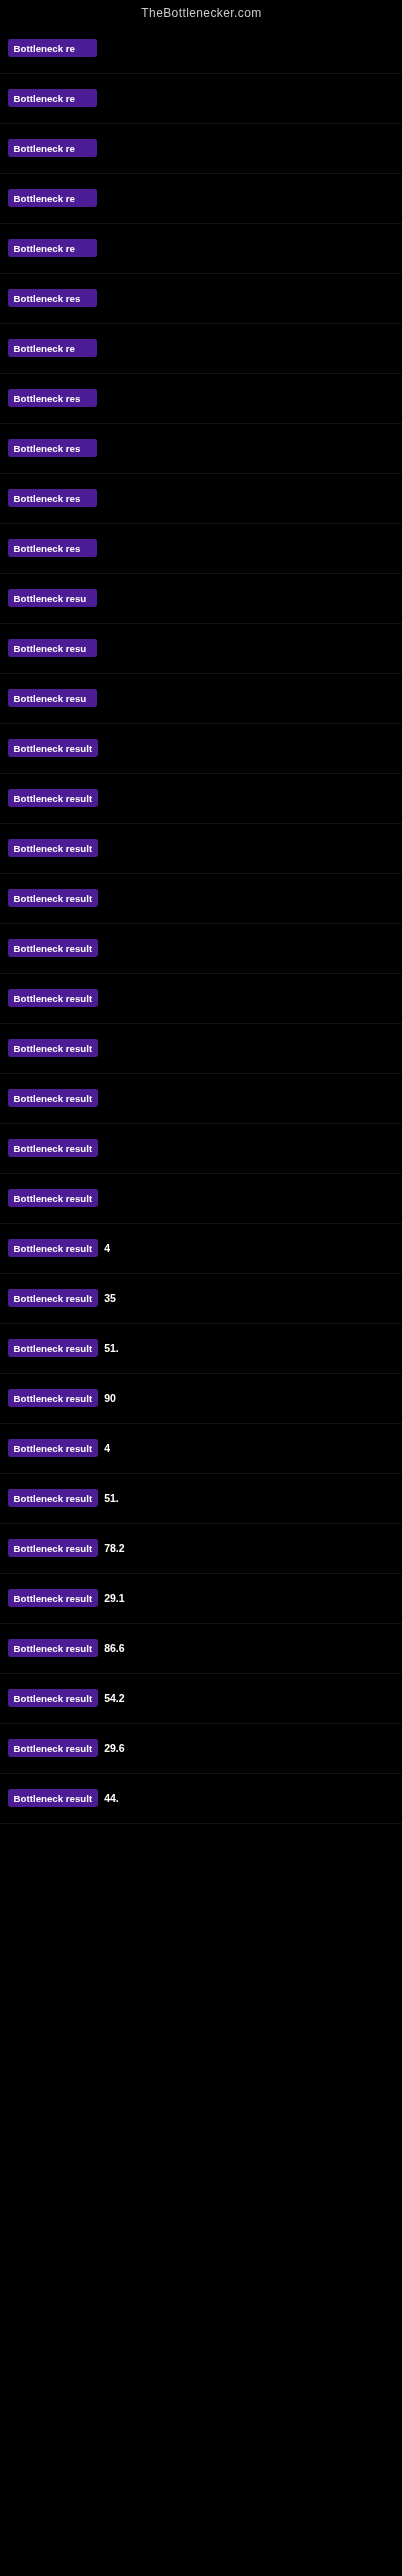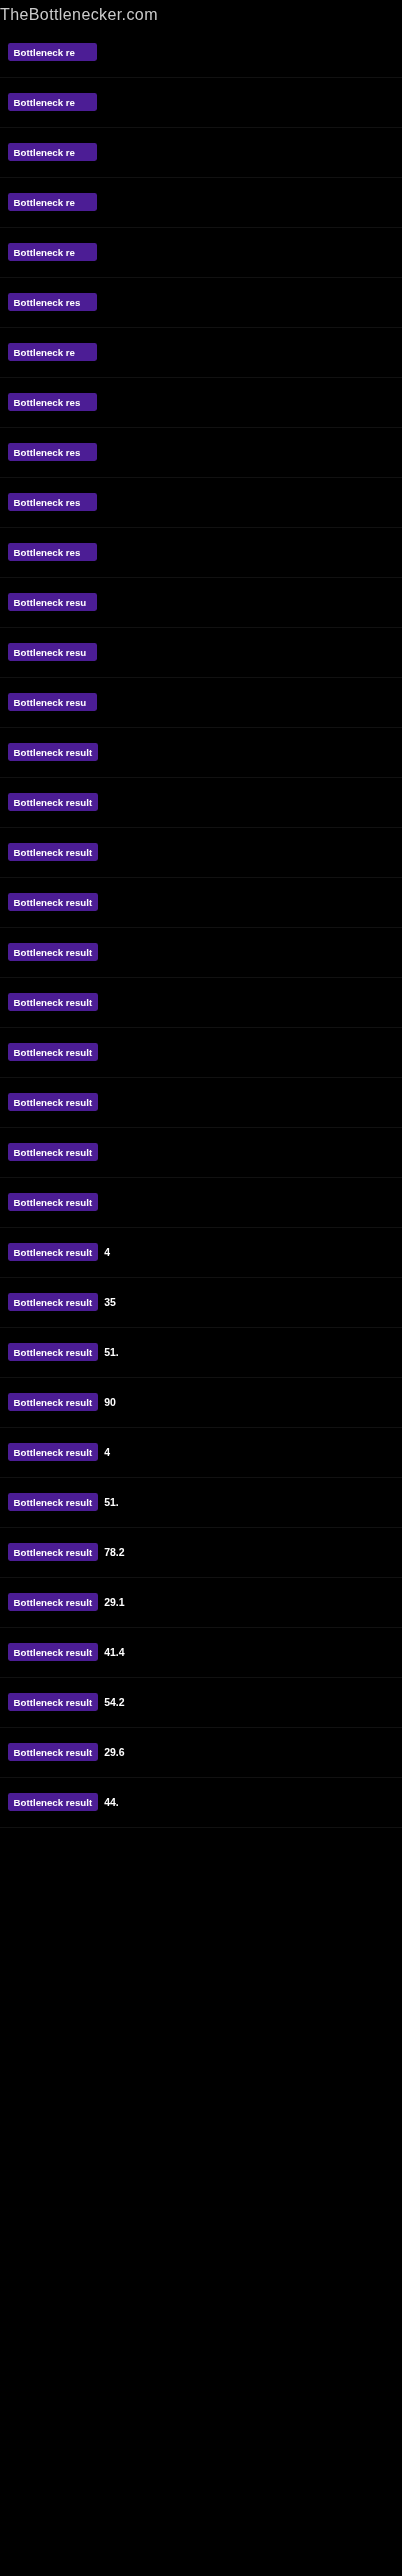--- a/index.html
+++ b/index.html
@@ -3,23 +3,23 @@
   <meta charset="utf-8">
   <style>
     * { margin: 0; padding: 0; box-sizing: border-box; }
     body {
       width: 403px;
       background: #000;
       font-family: Arial, sans-serif;
       color: #fff;
     }
     .header {
-      text-align: left;
+      text-align: center;
       padding: 6.4px 0 3.2px 0;
-      font-size: 16px;
+      font-size: 12px;
       color: #ccc;
       letter-spacing: 0.4px;
     }
     .row {
       display: flex;
       align-items: center;
       padding: 3.2px 8px;
       min-height: 50px;
       border-bottom: 0.8px solid #111;
     }
@@ -172,21 +172,21 @@
     <div class="row">
       <span class="label-box">Bottleneck result</span>
       <span class="value">78.2</span>
     </div>
     <div class="row">
       <span class="label-box">Bottleneck result</span>
       <span class="value">29.1</span>
     </div>
     <div class="row">
       <span class="label-box">Bottleneck result</span>
-      <span class="value">41.4</span>
+      <span class="value">86.6</span>
     </div>
     <div class="row">
       <span class="label-box">Bottleneck result</span>
       <span class="value">54.2</span>
     </div>
     <div class="row">
       <span class="label-box">Bottleneck result</span>
       <span class="value">29.6</span>
     </div>
     <div class="row">

